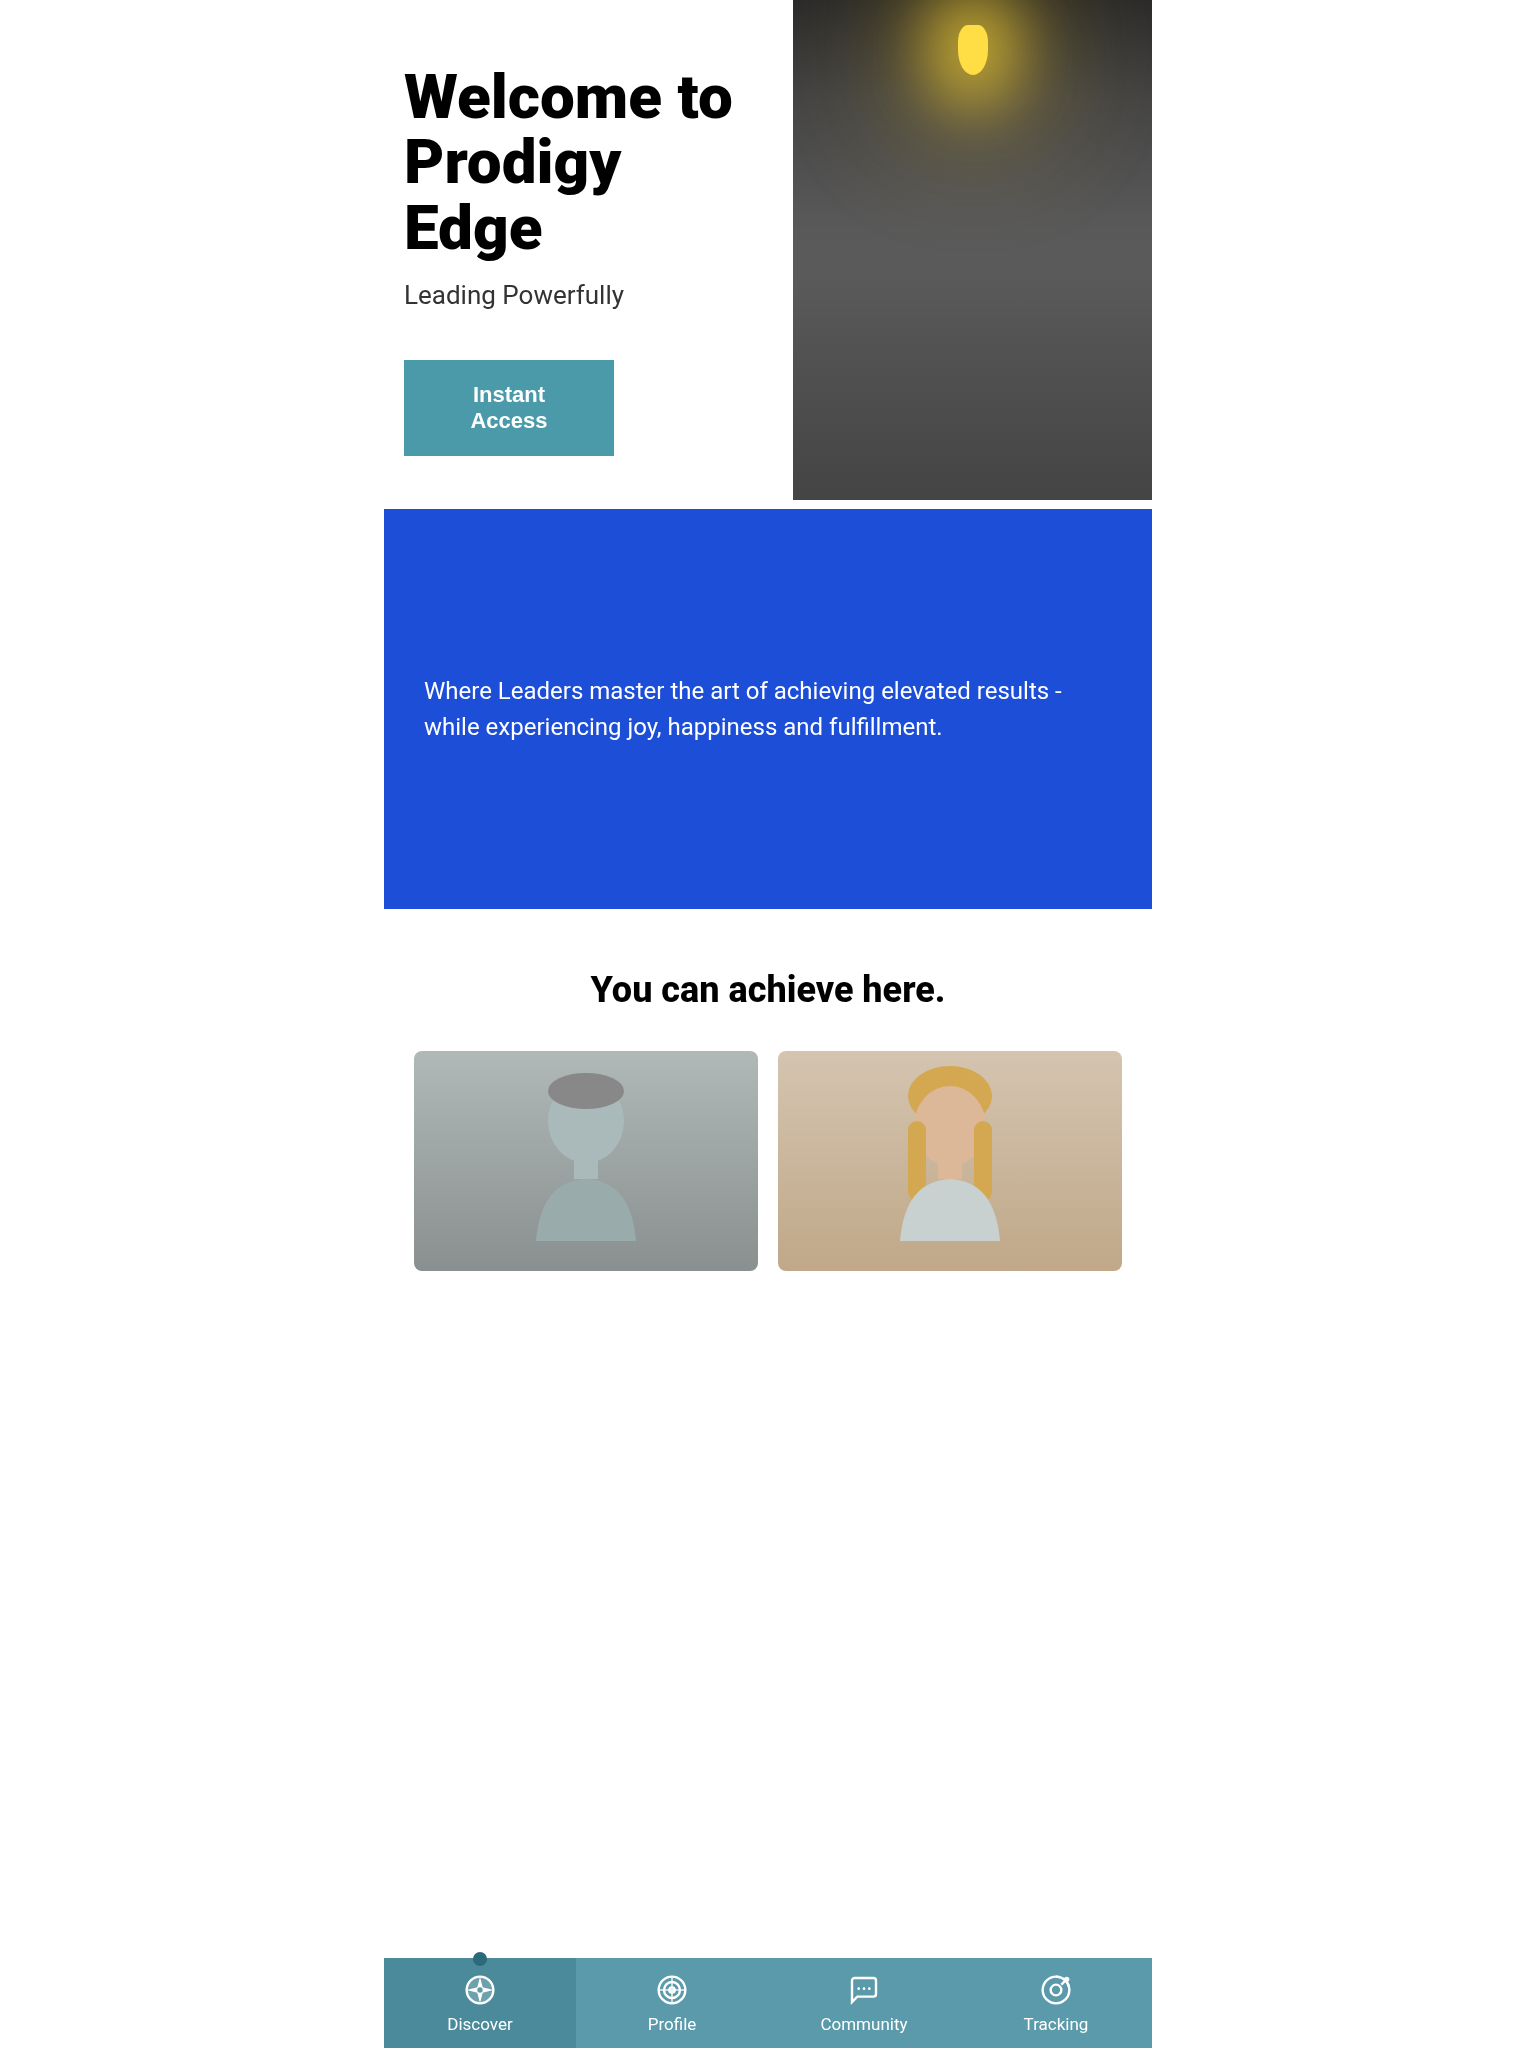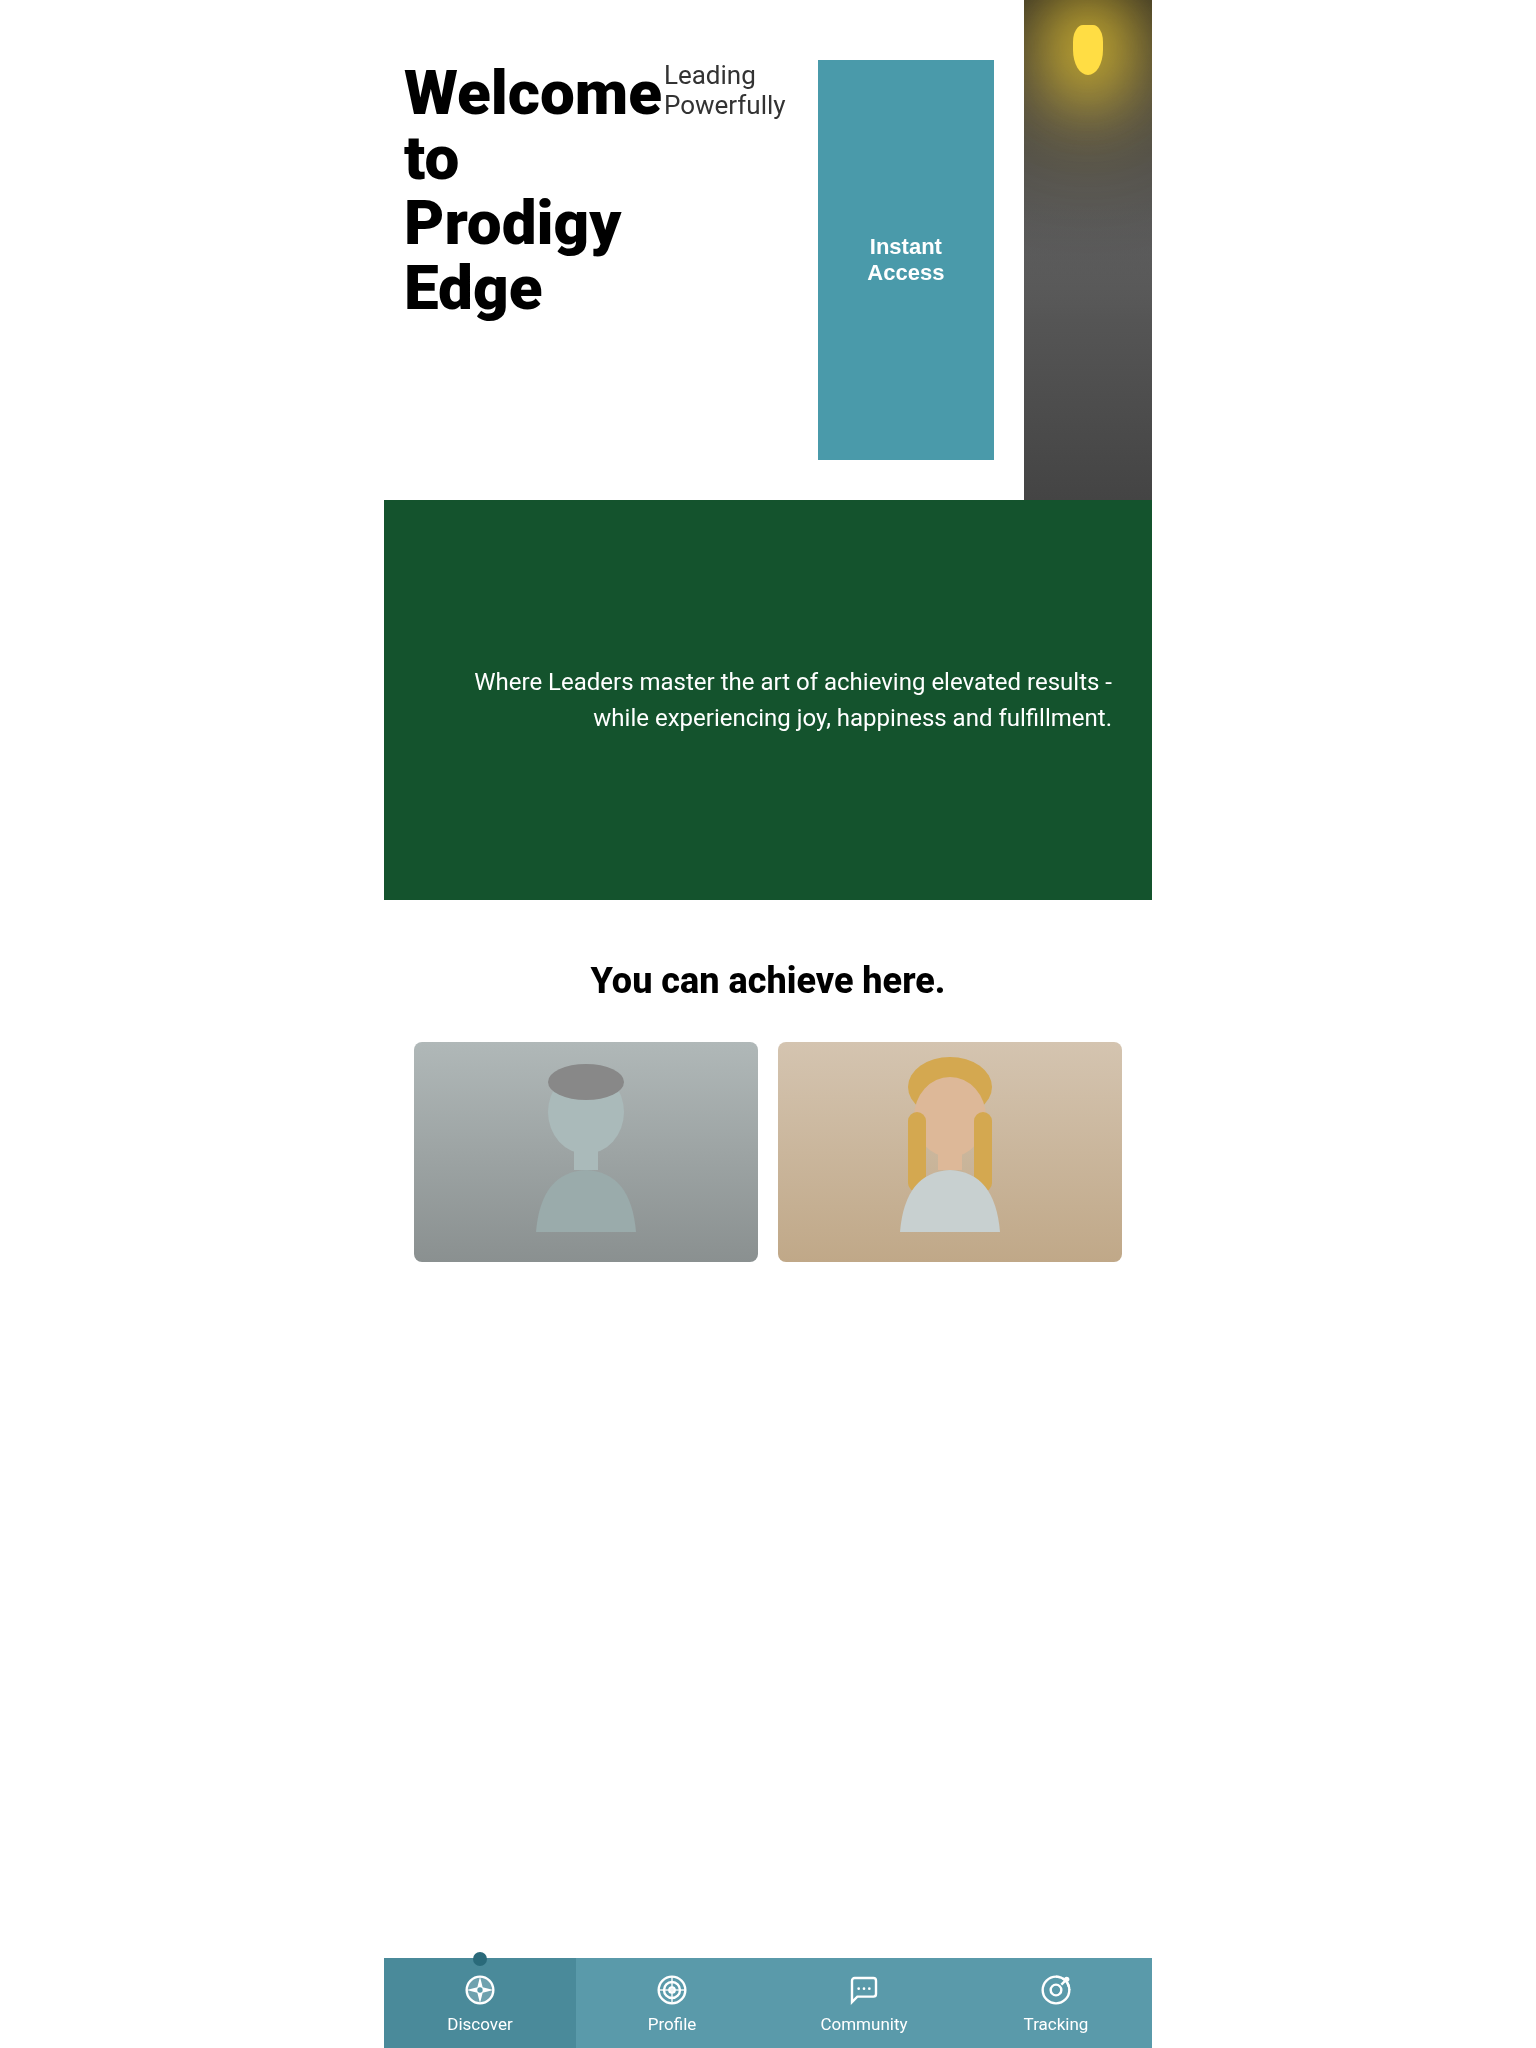--- a/index.html
+++ b/index.html
@@ -24,21 +24,21 @@
       flex-direction: row;
       min-height: 500px;
       position: relative;
       background: #fff;
     }
 
     .hero-text {
       flex: 1;
       padding: 60px 30px 40px 20px;
       display: flex;
-      flex-direction: row;
+      flex-direction: column;
       justify-content: center;
       z-index: 2;
     }
 
     .hero-title {
       font-size: 62px;
       font-weight: 900;
       line-height: 1.05;
       color: #000;
       margin-bottom: 20px;
@@ -67,27 +67,28 @@
     .hero-image {
       flex: 1;
       min-height: 500px;
       background: #888;
       position: relative;
       overflow: hidden;
     }
 
     
     .tagline-section {
-      background: #14532d;
+      background: #1d4ed8;
       padding: 120px 40px;
-      text-align: right;
+      text-align: left;
       min-height: 400px;
       display: flex;
       align-items: center;
       justify-content: center;
+      margin-top: 9px;
     }
 
     .tagline-text {
       color: #fff;
       font-size: 24px;
       font-weight: 400;
       line-height: 1.5;
       max-width: 700px;
     }
 

